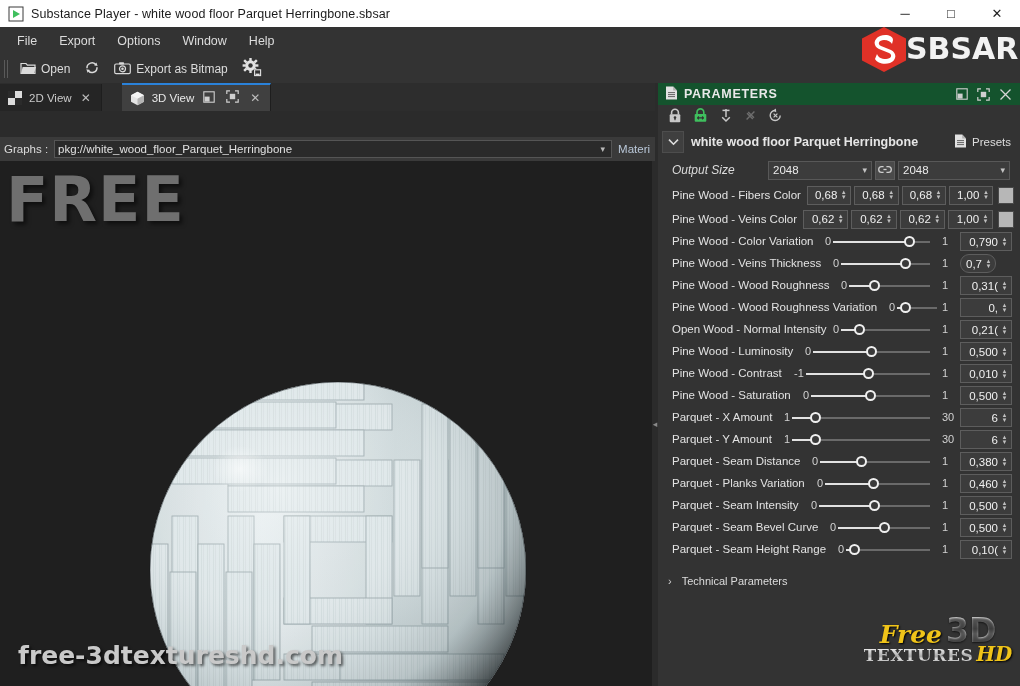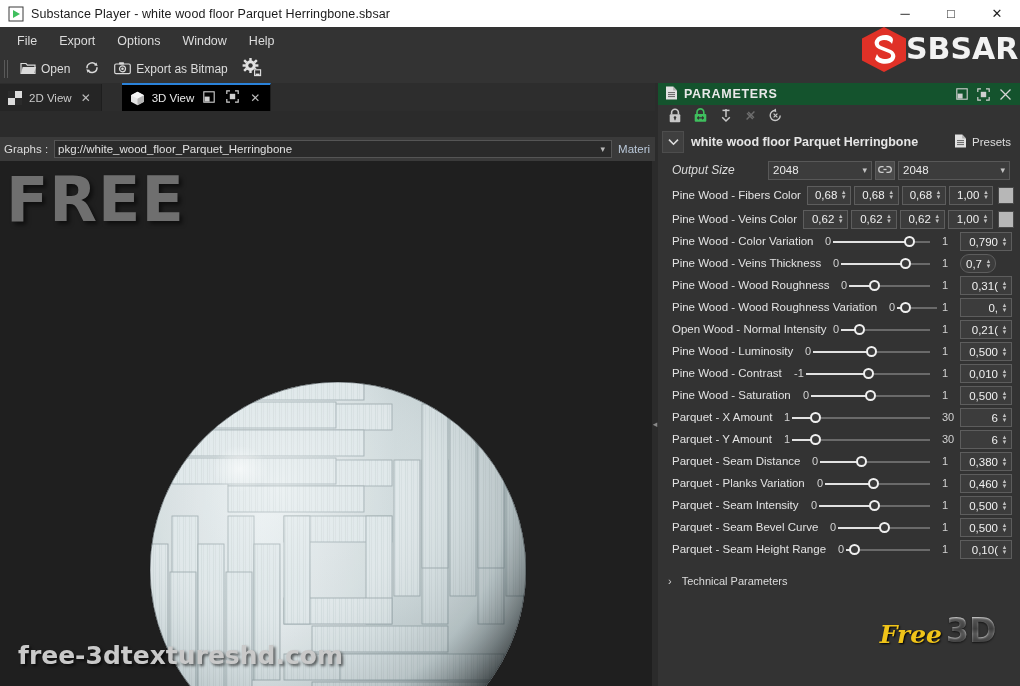--- a/index.html
+++ b/index.html
@@ -70,21 +70,21 @@
   
   .viewtabs {
     position:absolute; left:0; top:83px; width:655px; height:28px;
     background:#2d2d2d; display:flex; align-items:flex-end;gap:20px;
   }
   .vtab {
     height:27px; display:flex; align-items:center; gap:7px; padding:0 8px;
     font-size:11.5px; color:#c9c9c9; cursor:default; background:#252525;
     border-right:1px solid #1e1e1e;
   }
-  .vtab.active { background:#000000; border-top:2px solid #2a82da; height:28px; color:#e8e8e8; }
+  .vtab.active { background:#404040; border-top:2px solid #2a82da; height:28px; color:#e8e8e8; }
   .vtab .tclose { font-size:12px; color:#bdbdbd; padding:0 2px; }
   .vtab .smallico { display:flex; align-items:center; }
 
   
   .submenu {
     position:absolute; left:0; top:111px; width:655px; height:26px;
     background:#333333; display:flex; align-items:center; padding-left:4px;
   }
   .submenu .si { padding:4px 9px; font-size:11.5px; color:#dddddd; cursor:default; }
   .submenu .si.disabled { color:#6e6e6e; }
@@ -478,20 +478,24 @@
     </div>
 
     <div class="site-wm">free-3dtextureshd.com</div>
   </div>
 
   <div class="f3d-logo">
     <div class="f3d-row1">
       <span class="f3d-free">Free</span>
       <span class="f3d-3d">3D</span>
     </div>
+    <div class="f3d-row2">
+      <span class="f3d-tex">TEXTURES</span>
+      <span class="f3d-hd">HD</span>
+    </div>
   </div>
 
   <div class="divider">
     <div class="arr">◂</div>
   </div>
 
   <div class="params">
 
     <div class="params-header">
       <span>

